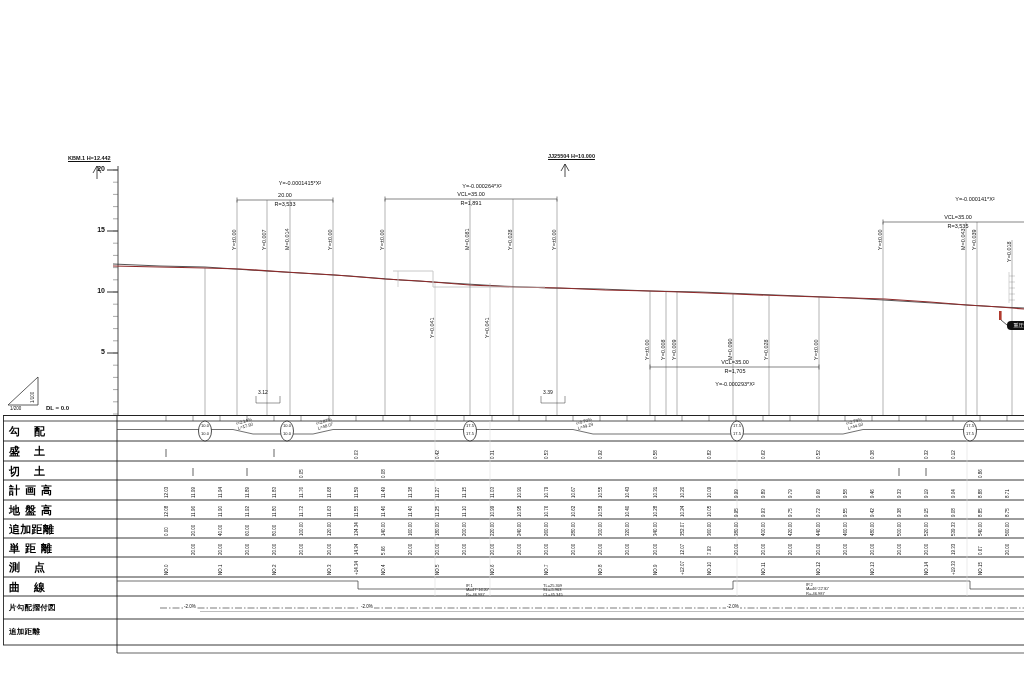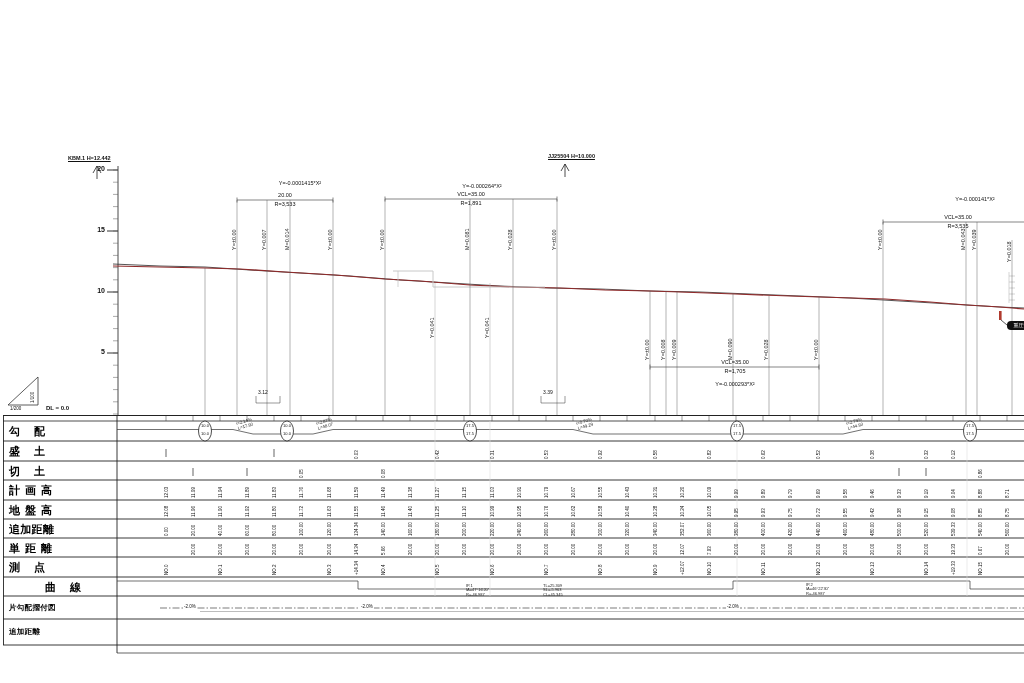--- a/index.html
+++ b/index.html
@@ -228,21 +228,21 @@
     <div class="t" style="left: 258px; top: 389px; font-size: 5px;">3.12</div>
     <div class="t" style="left: 543px; top: 389px; font-size: 5px;">3.39</div>
     <div class="t" style="left: 9px; top: 424px; width: 106px; font-size: 11px; letter-spacing: 14px; font-weight: bold; color: rgb(0, 0, 0);">勾配</div>
     <div class="t" style="left: 9px; top: 444px; width: 106px; font-size: 11px; letter-spacing: 14px; font-weight: bold; color: rgb(0, 0, 0);">盛土</div>
     <div class="t" style="left: 9px; top: 463.5px; width: 106px; font-size: 11px; letter-spacing: 14px; font-weight: bold; color: rgb(0, 0, 0);">切土</div>
     <div class="t" style="left: 9px; top: 483px; width: 106px; font-size: 11px; letter-spacing: 5px; font-weight: bold; color: rgb(0, 0, 0);">計画高</div>
     <div class="t" style="left: 9px; top: 502.5px; width: 106px; font-size: 11px; letter-spacing: 5px; font-weight: bold; color: rgb(0, 0, 0);">地盤高</div>
     <div class="t" style="left: 9px; top: 521.5px; width: 106px; font-size: 11px; letter-spacing: 0.3px; font-weight: bold; color: rgb(0, 0, 0);">追加距離</div>
     <div class="t" style="left: 9px; top: 540.5px; width: 106px; font-size: 11px; letter-spacing: 5px; font-weight: bold; color: rgb(0, 0, 0);">単距離</div>
     <div class="t" style="left: 9px; top: 560px; width: 106px; font-size: 11px; letter-spacing: 14px; font-weight: bold; color: rgb(0, 0, 0);">測点</div>
-    <div class="t" style="left: 9px; top: 579.5px; width: 106px; font-size: 11px; letter-spacing: 14px; font-weight: bold; color: rgb(0, 0, 0); margin-left: 36px;">曲線</div>
+    <div class="t" style="left: 9px; top: 579.5px; width: 106px; font-size: 11px; letter-spacing: 14px; font-weight: bold; color: rgb(0, 0, 0);">曲線</div>
     <div class="t" style="left: 9px; top: 602.5px; width: 106px; font-size: 7.5px; letter-spacing: 0.3px; font-weight: bold; color: rgb(0, 0, 0);">片勾配摺付図</div>
     <div class="t" style="left: 9px; top: 627px; width: 106px; font-size: 7.5px; letter-spacing: 0.3px; font-weight: bold; color: rgb(0, 0, 0);">追加距離</div>
     <div class="vl vln" style="left: 168.5px; top: 493px;">12.03</div>
     <div class="vl vln" style="left: 168.5px; top: 512px;">12.08</div>
     <div class="vl vln" style="left: 168.5px; top: 531px;">0.00</div>
     <div class="vl vln" style="left: 168.5px; top: 570px;">NO.0</div>
     <div class="vl vln" style="left: 195.5px; top: 493px;">11.99</div>
     <div class="vl vln" style="left: 195.5px; top: 512px;">11.96</div>
     <div class="vl vln" style="left: 195.5px; top: 531px;">20.00</div>
     <div class="vl vln" style="left: 195.5px; top: 550px;">20.00</div>

